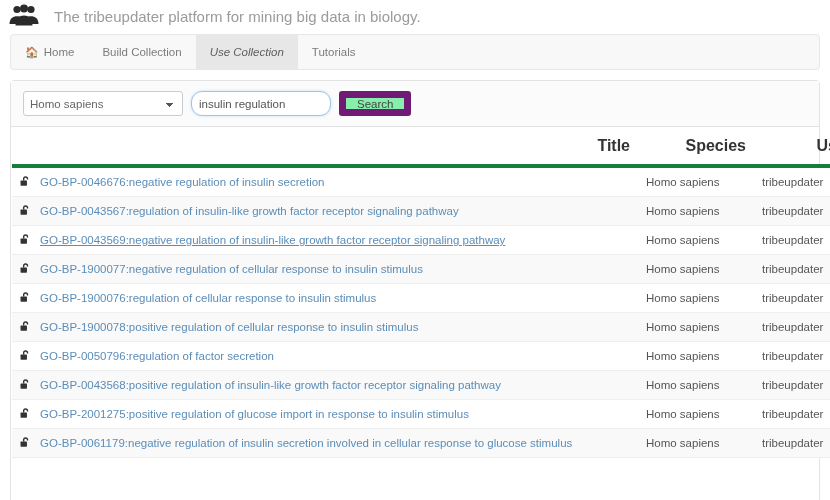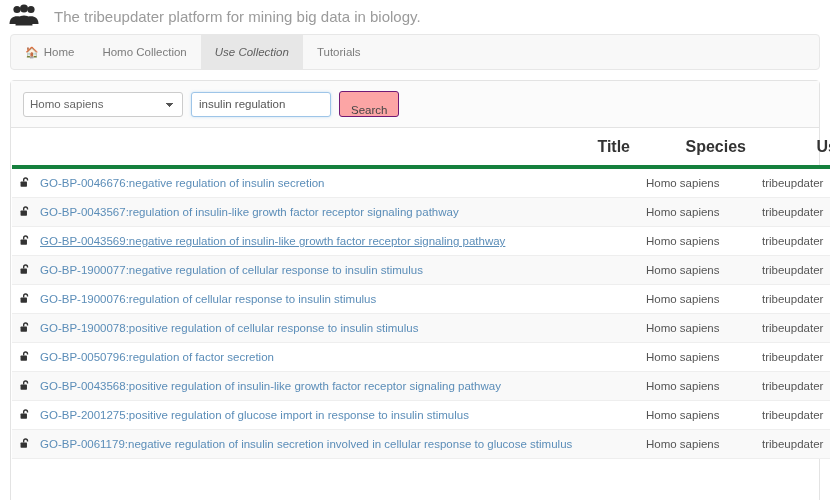--- a/index.html
+++ b/index.html
@@ -141,35 +141,35 @@
     background-size: 4px 4px, 4px 4px;
     background-repeat: no-repeat;
   }
   .keyword-input {
     width: 140px;
     height: 25px;
     font-size: 11.5px;
     font-family: "Liberation Sans", sans-serif;
     color: #555555;
     border: 1px solid #9ec5e8;
-    border-radius: 3px;
+    border-radius: 11px;
     padding: 0 7px;
     box-sizing: border-box;
     outline: none;
     box-shadow: 0 0 3px rgba(102,175,233,0.35);
   }
   .search-button {
     height: 25px;
     font-size: 11.5px;
     font-family: "Liberation Sans", sans-serif;
     color: #444444;
-    background: #fca5a5;
-    border: 1px solid #701a75;
+    background: #86efac;
+    border: 7px solid #701a75;
     border-radius: 3px;
-    padding: 12px 11px;
+    padding: 0 11px;
     cursor: pointer;
     box-sizing: border-box;
   }
 
   
   .table-wrap {
     flex: 1 1 auto;
     padding: 0 1px;
   }
   table.results {
@@ -263,21 +263,21 @@
   <span class="brand-tagline">The tribeupdater platform for mining big data in biology.</span>
 </div>
 
 <div class="navbar">
   <div class="nav-left">
     <a class="nav-item" href="#">
       <span class="home-icon">🏠</span>
       <span>Home</span>
     </a>
     <a class="nav-item" href="#">
-      <span>Homo Collection</span>
+      <span>Build Collection</span>
     </a>
     <a class="nav-item active" href="#">
       <span>Use Collection</span>
     </a>
     <a class="nav-item" href="#">
       <span>Tutorials</span>
     </a>
   </div>
 </div>
 

